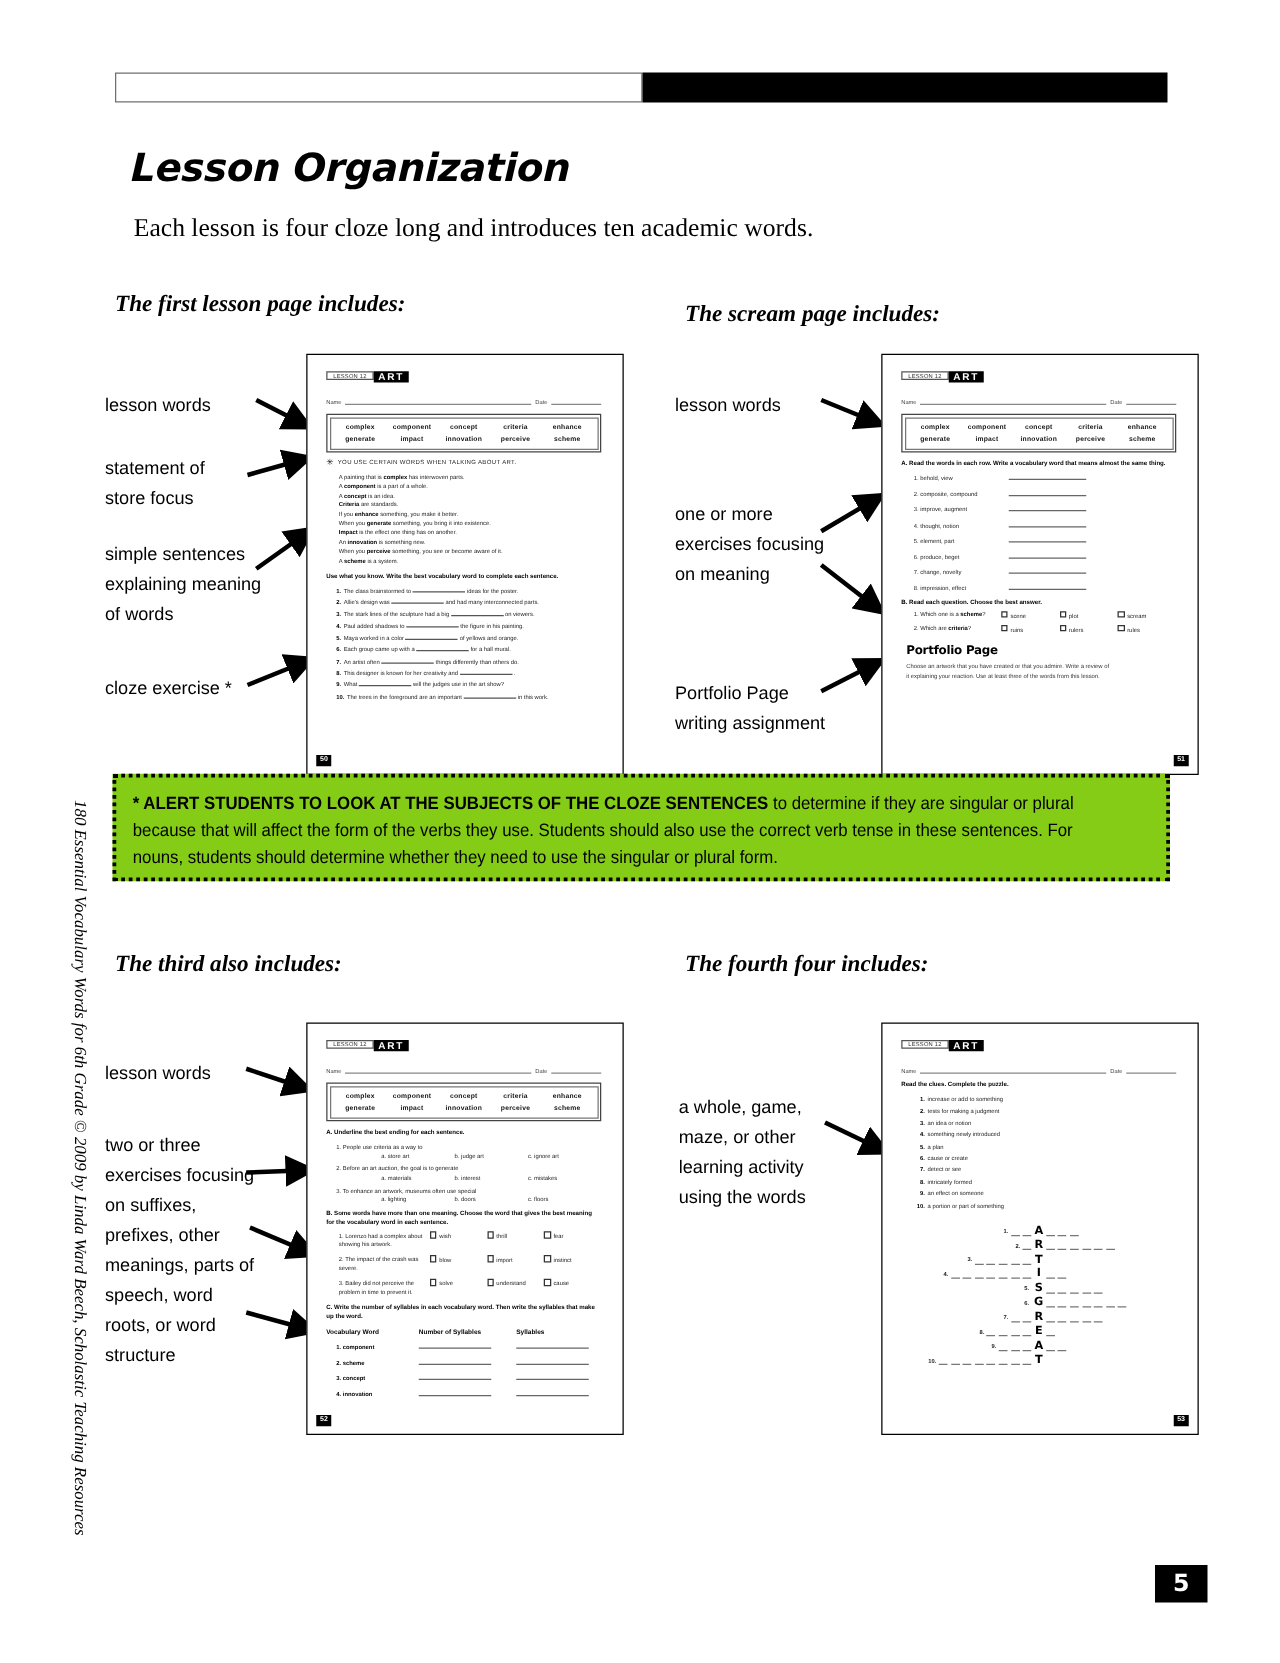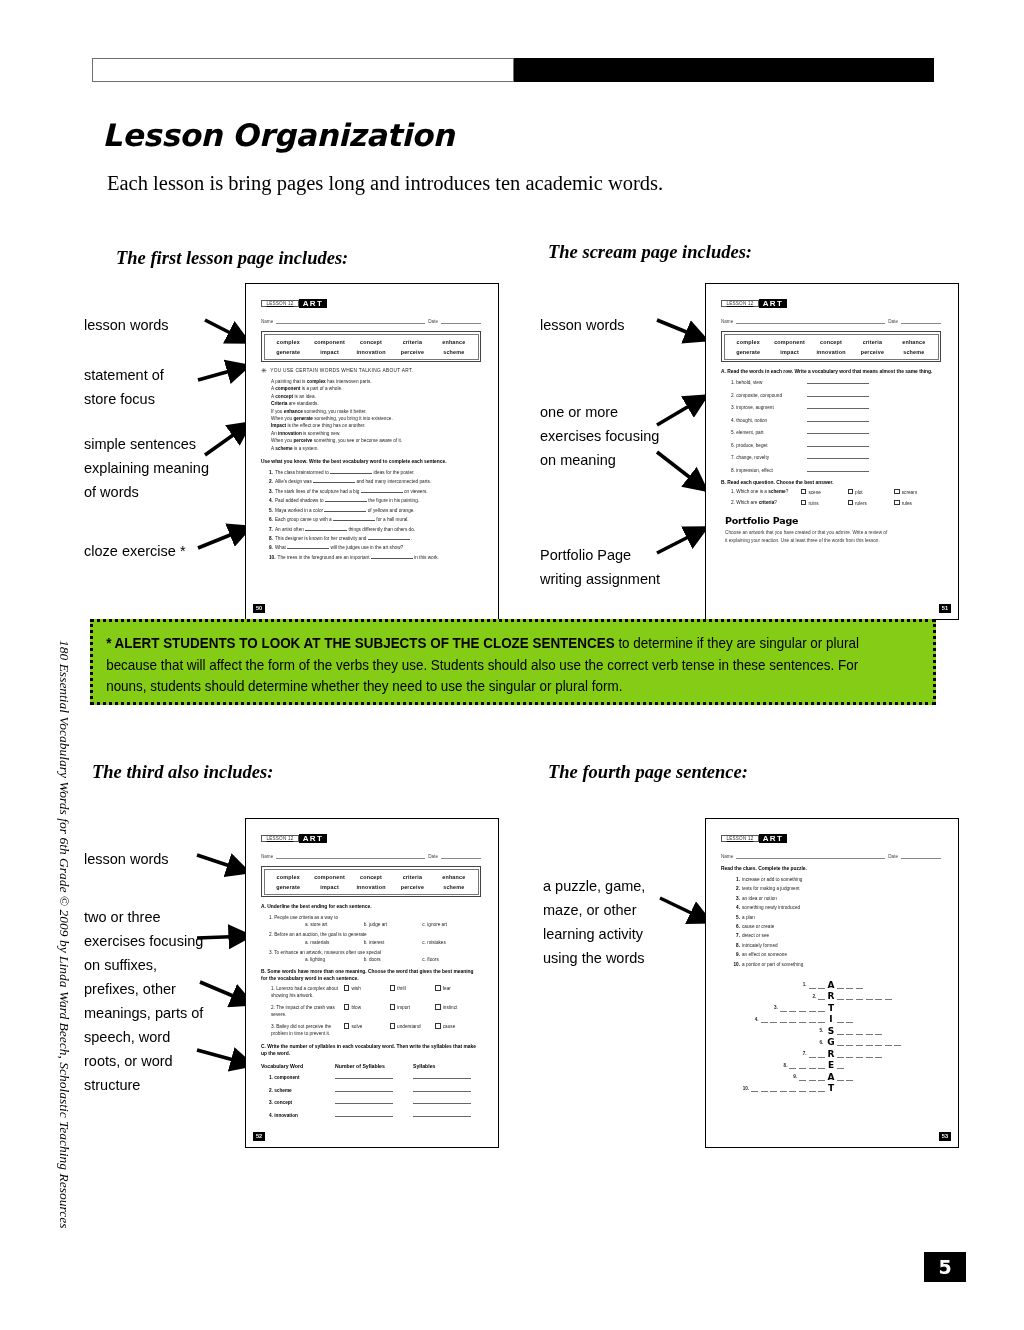--- a/index.html
+++ b/index.html
@@ -59,21 +59,21 @@
   }
 
   
   .section-heading {
     position: absolute;
     font-family: "Liberation Serif", serif;
     font-weight: bold;
     font-style: italic;
     font-size: 18.5px;
   }
-  #heading-first  { left: 92px;  top: 248px; margin-left: 24px; }
+  #heading-first  { left: 92px;  top: 234px; }
   #heading-second { left: 548px; top: 242px; }
   #heading-third  { left: 92px;  top: 762px; }
   #heading-fourth { left: 548px; top: 762px; }
 
   
   .annotation {
     position: absolute;
     font-family: "Liberation Sans", sans-serif;
     font-size: 14.5px;
     line-height: 24px;
@@ -97,25 +97,24 @@
     overflow: hidden;
   }
   #sheet-1 { left: 245px; top: 283px; width: 254px; height: 337px; }
   #sheet-2 { left: 705px; top: 283px; width: 254px; height: 337px; }
   #sheet-3 { left: 245px; top: 818px; width: 254px; height: 330px; }
   #sheet-4 { left: 705px; top: 818px; width: 254px; height: 330px; }
 
   
   .lesson-tag {
     display: flex;
-    align-items: center;
+    align-items: flex-start;
     height: 13px;
     margin: 4px 0 0 6px;
     width: 66px;
-    text-decoration: underline;
   }
   .lesson-tag .num {
     flex: 1;
     border: 1px solid #555;
     box-sizing: border-box;
     font-size: 4.6px;
     letter-spacing: 0.2px;
     display: flex;
     align-items: center;
     justify-content: center;
@@ -376,26 +375,26 @@
 </style>
 </head>
 <body>
 
 <div id="header-bars">
   <div id="header-bar-white"></div>
   <div id="header-bar-black"></div>
 </div>
 
 <div id="page-title">Lesson Organization</div>
-<div id="page-subtitle">Each lesson is bring pages long and introduces ten academic words.</div>
+<div id="page-subtitle">Each lesson is four cloze long and introduces ten academic words.</div>
 
 <div class="section-heading" id="heading-first">The first lesson page includes:</div>
 <div class="section-heading" id="heading-second">The scream page includes:</div>
 <div class="section-heading" id="heading-third">The third also includes:</div>
-<div class="section-heading" id="heading-fourth">The fourth page sentence:</div>
+<div class="section-heading" id="heading-fourth">The fourth four includes:</div>
 
 <div class="annotation" style="left:84px;  top:313px;">lesson words</div>
 <div class="annotation" style="left:84px;  top:363px;">statement of
 store focus</div>
 <div class="annotation" style="left:84px;  top:432px;">simple sentences
 explaining meaning
 of words</div>
 <div class="annotation" style="left:84px;  top:539px;">cloze exercise *</div>
 
 <div class="annotation" style="left:540px; top:313px;">lesson words</div>
@@ -408,21 +407,21 @@
 <div class="annotation" style="left:84px;  top:847px;">lesson words</div>
 <div class="annotation" style="left:84px;  top:905px;">two or three
 exercises focusing
 on suffixes,
 prefixes, other
 meanings, parts of
 speech, word
 roots, or word
 structure</div>
 
-<div class="annotation" style="left:543px; top:874px;">a puzzle, game,
+<div class="annotation" style="left:543px; top:874px;">a whole, game,
 maze, or other
 learning activity
 using the words</div>
 
 <svg class="arrow" style="left:0;top:0;width:1024px;height:1330px;">
   <defs>
     <marker id="ah" markerWidth="7" markerHeight="7" refX="6" refY="3.5" orient="auto">
       <polygon points="0 0, 7 3.5, 0 7" fill="#000"></polygon>
     </marker>
   </defs>

